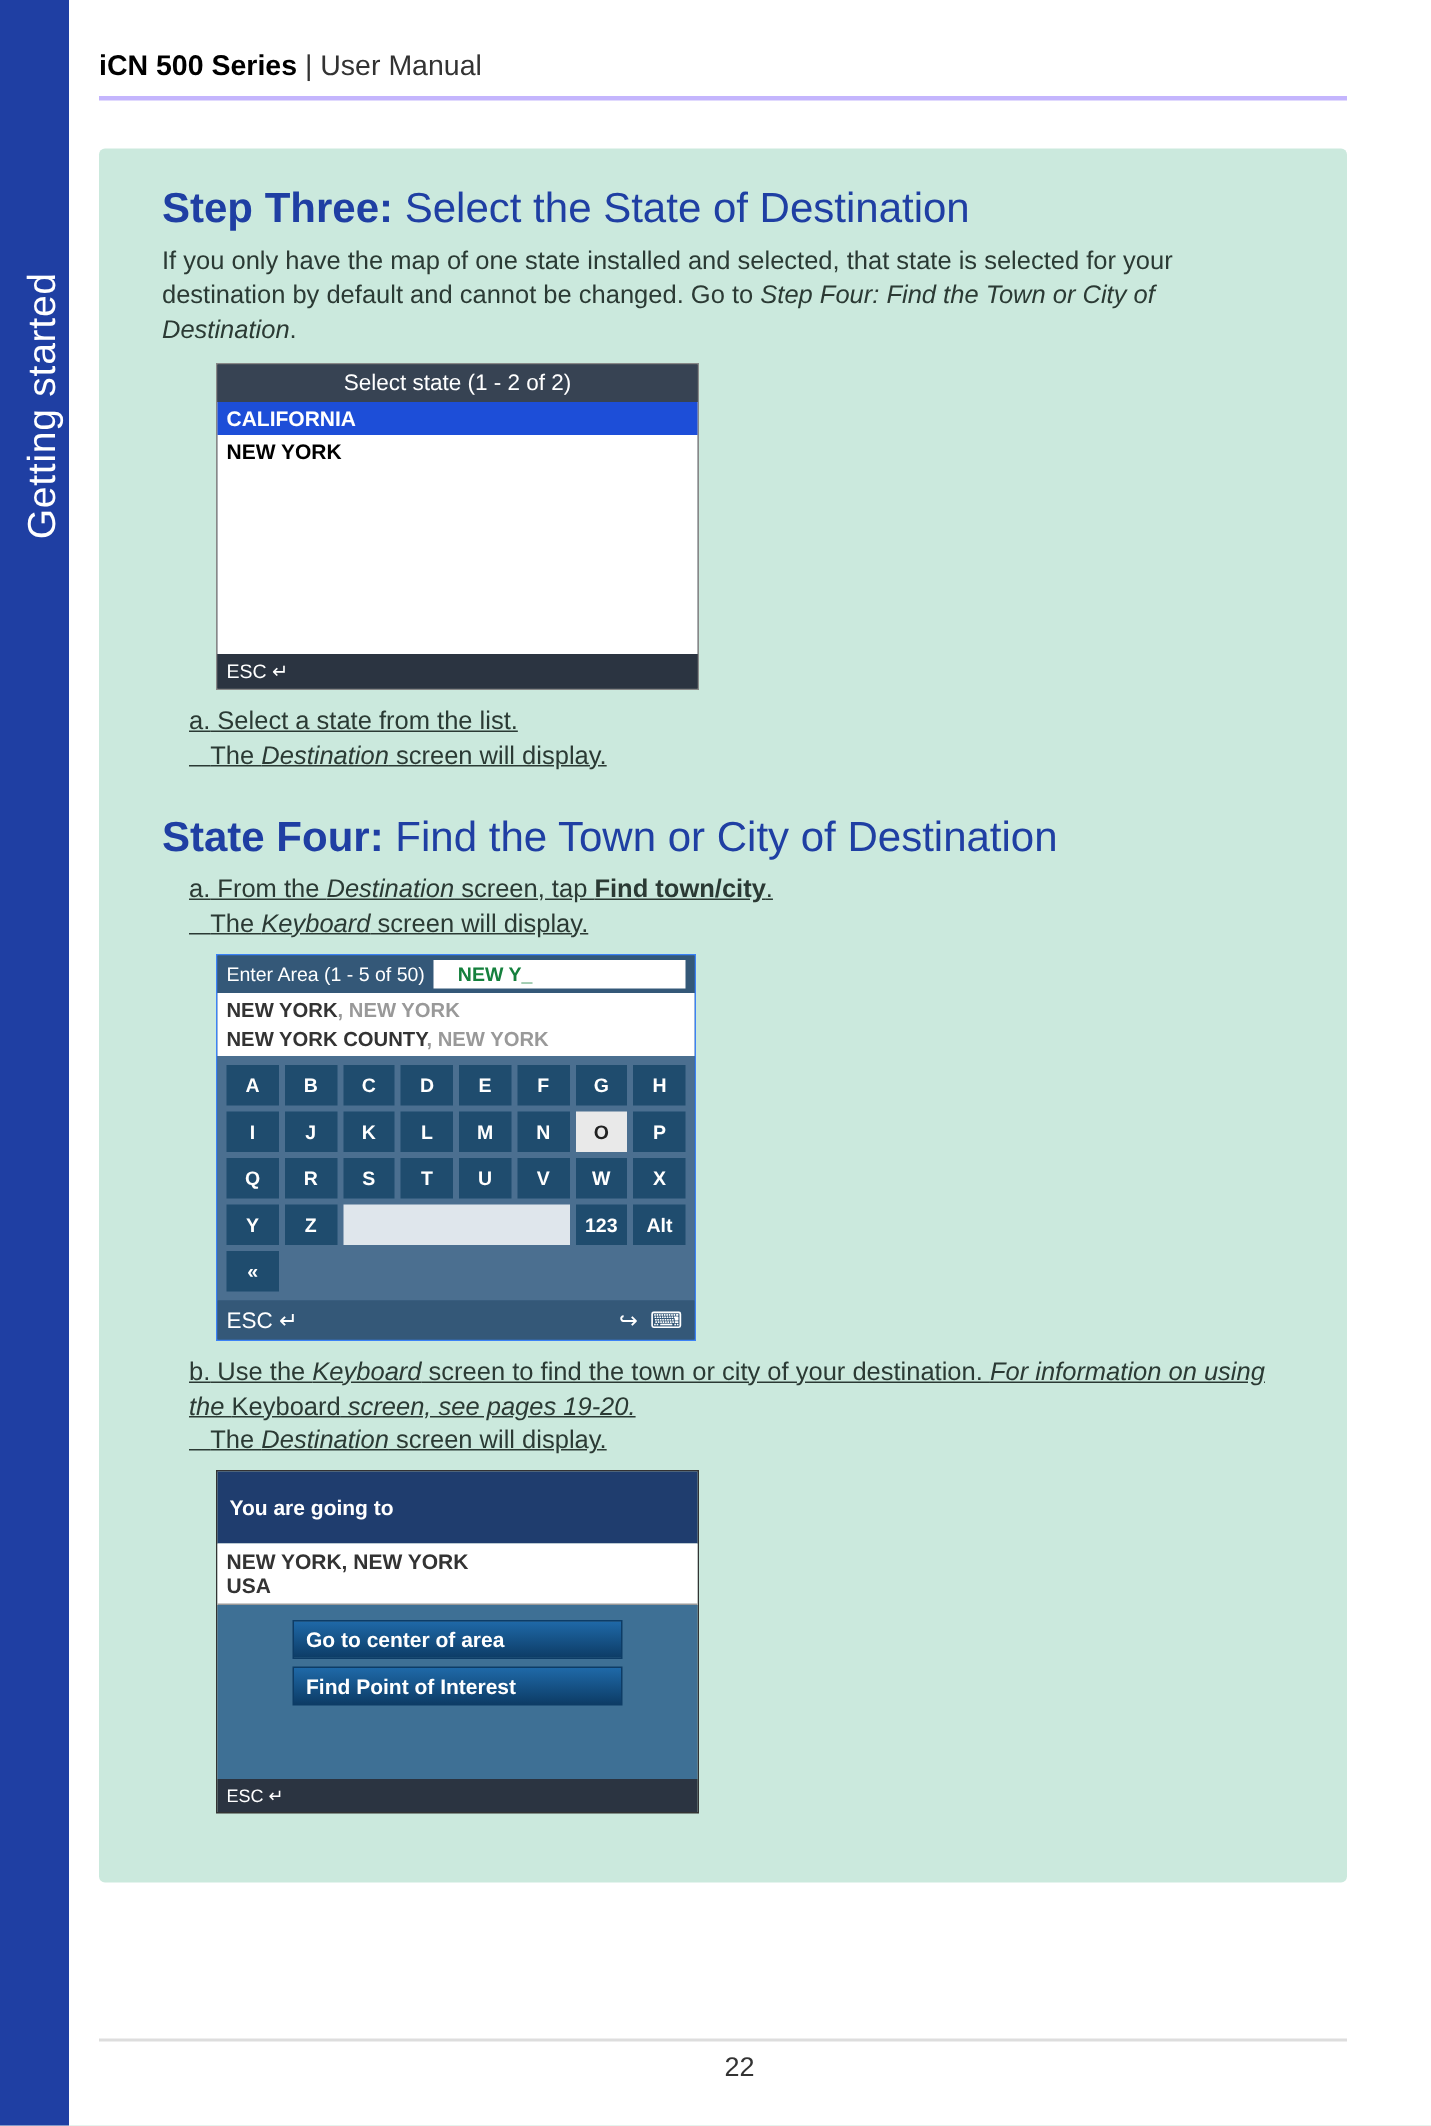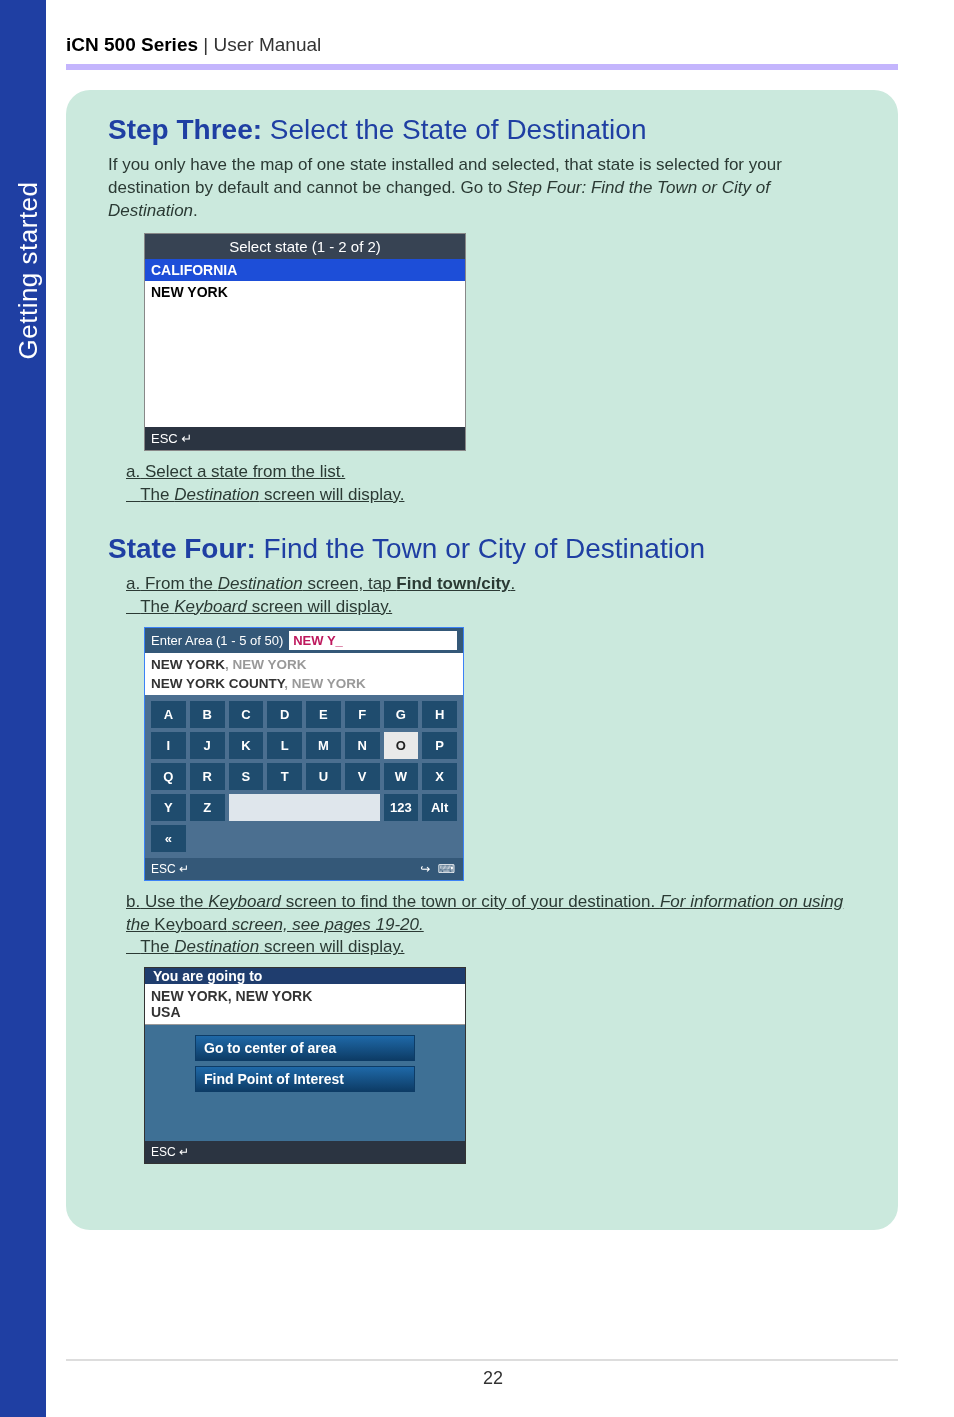--- a/index.html
+++ b/index.html
@@ -34,28 +34,28 @@
   .page {
     position: absolute;
     left: 66px;
     top: 34px;
     width: 832px;
   }
   .pagehead {
     font-size: 19px;
     color: #333;
     padding-bottom: 8px;
-    border-bottom: 6px solid #c4b5fd;
+    border-bottom: 3px solid #c4b5fd;
   }
   .pagehead b { color:#000; }
   .card {
     position: relative;
-    margin-top: 20px;
+    margin-top: 32px;
     background: #cbe9dd;
-    border-radius: 24px;
+    border-radius: 4px;
     padding: 18px 36px 36px 42px;
     width: 100%;
     min-height: 1140px;
   }
   h2 {
     font-size: 28px;
     font-weight: normal;
     color: #1f3fa3;
     margin: 6px 0 8px;
   }
@@ -124,24 +124,24 @@
     align-items:center;
     gap:6px;
     padding:3px 6px;
     background:#345878;
     color:#dfe;
   }
   .kb-top-title { font-size:13px; color:#fff; }
   .kb-top-input {
     flex:1;
     background:#fff;
-    color:#be185d;
+    color:#15803d;
     font-weight:bold;
     font-size:13px;
-    padding:2px 4px;
+    padding:2px 16px;
   }
   .kb-results {
     background:#fff;
     padding:2px 6px;
   }
   .kb-results .r {
     font-size:13.5px;
     font-weight:bold;
     padding:2px 0;
   }
@@ -160,40 +160,40 @@
     font-size:13px;
     border:none;
     padding:6px 0;
     text-align:center;
   }
   .kb-grid .key.light { background:#e9e9e9; color:#222; }
   .kb-grid .space { grid-column: span 4; background:#dfe6ec; }
   .kb-foot {
     background:#345878;
     color:#fff;
-    font-size:12px;
+    font-size:15px;
     padding:4px 6px;
     display:flex;
     justify-content: space-between;
   }
   .kb-foot .r { letter-spacing:2px; }
 
   
   .dest {
     width:322px;
     margin: 8px 0 10px 36px;
     border:1px solid #333;
     font-family: Verdana, sans-serif;
   }
   .dest-title {
     background:#1f3d6e;
     color:#fff;
     font-size:14px;
     font-weight:bold;
-    padding:0 8px;
+    padding:16px 8px;
   }
   .dest-loc {
     background:#fff;
     border-bottom:1px solid #999;
     padding:4px 6px;
     font-size:14px;
     font-weight:bold;
   }
   .dest-body {
     background:#3e7095;

